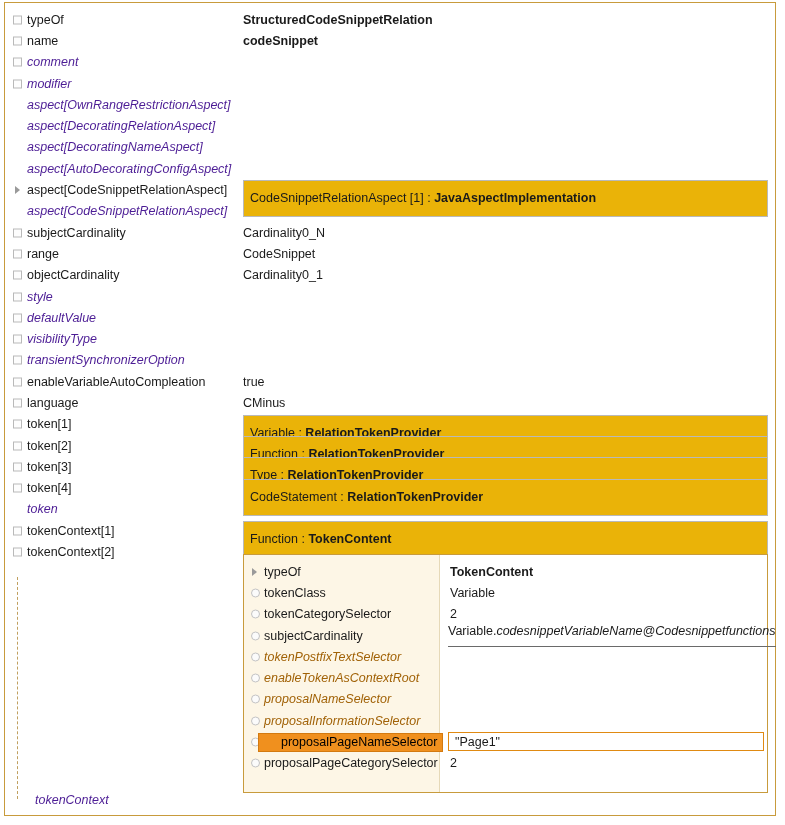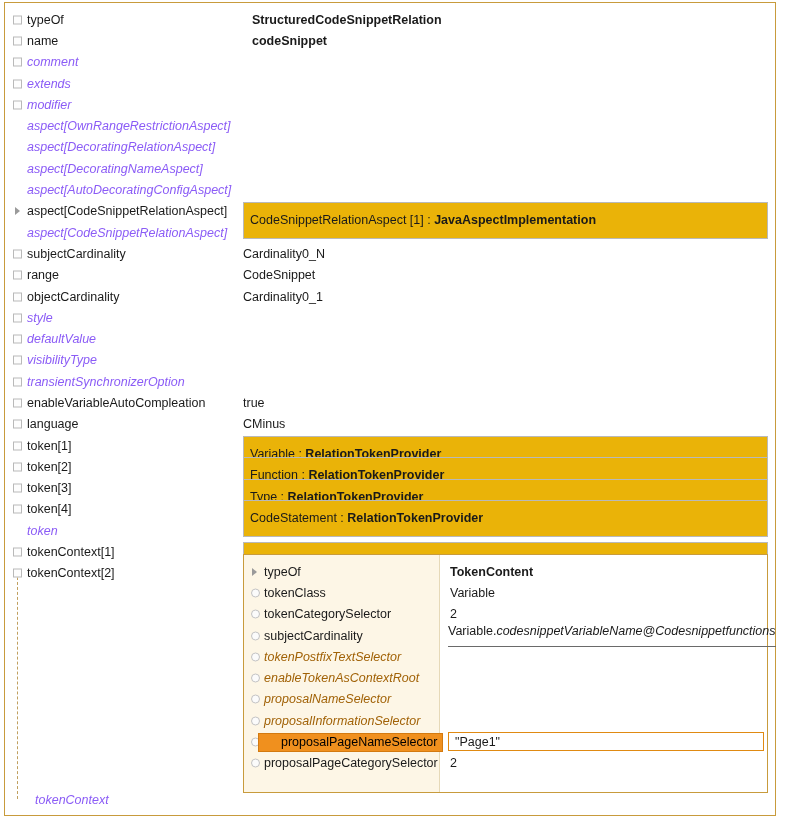--- a/index.html
+++ b/index.html
@@ -62,29 +62,29 @@
     left: 10px;
   }
 
   .label {
     position: absolute;
     left: 22px;
     white-space: nowrap;
   }
   .label.it {
     font-style: italic;
-    color: #8b5cf6;
+    color: #4c1d95;
   }
 
   .value {
     position: absolute;
     left: 238px;
     white-space: nowrap;
   }
-  .value.bold { font-weight: bold; margin-left: 9px; }
+  .value.bold { font-weight: bold; }
 
   
   .cell {
     position: absolute;
     left: 238px;
     top: 1px;
     height: 37px;
     line-height: 19px;
     border: 1px solid #b9b9b9;
     background: #eab308;
@@ -230,24 +230,20 @@
         <span class="handle box"></span>
         <span class="label">name</span>
         <span class="value bold">codeSnippet</span>
       </div>
       <div class="row">
         <span class="handle box"></span>
         <span class="label it">comment</span>
       </div>
       <div class="row">
         <span class="handle box"></span>
-        <span class="label it">extends</span>
-      </div>
-      <div class="row">
-        <span class="handle box"></span>
         <span class="label it">modifier</span>
       </div>
       <div class="row">
         <span class="label it">aspect[OwnRangeRestrictionAspect]</span>
       </div>
       <div class="row">
         <span class="label it">aspect[DecoratingRelationAspect]</span>
       </div>
       <div class="row">
         <span class="label it">aspect[DecoratingNameAspect]</span>

